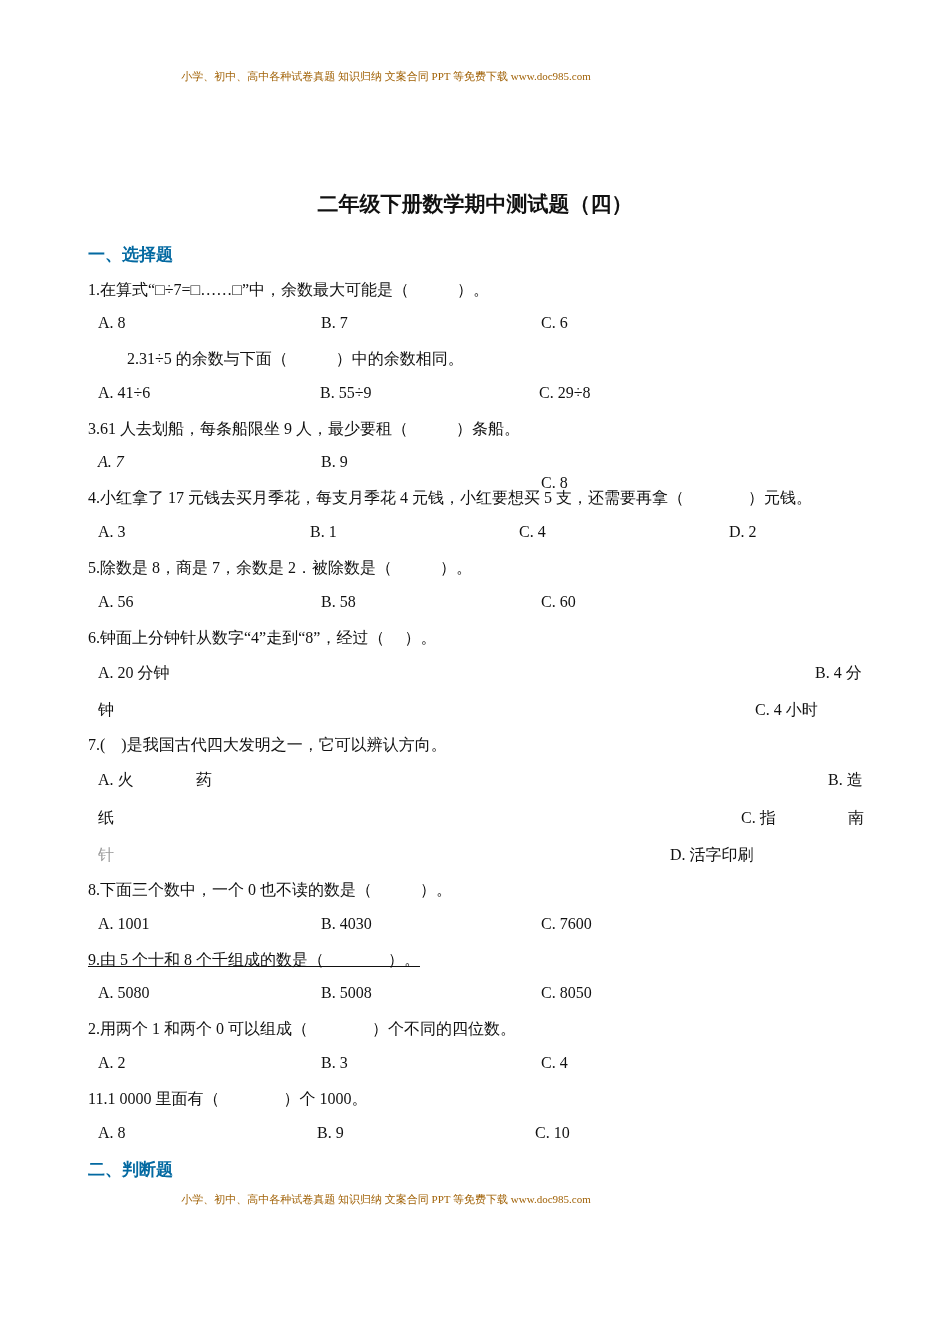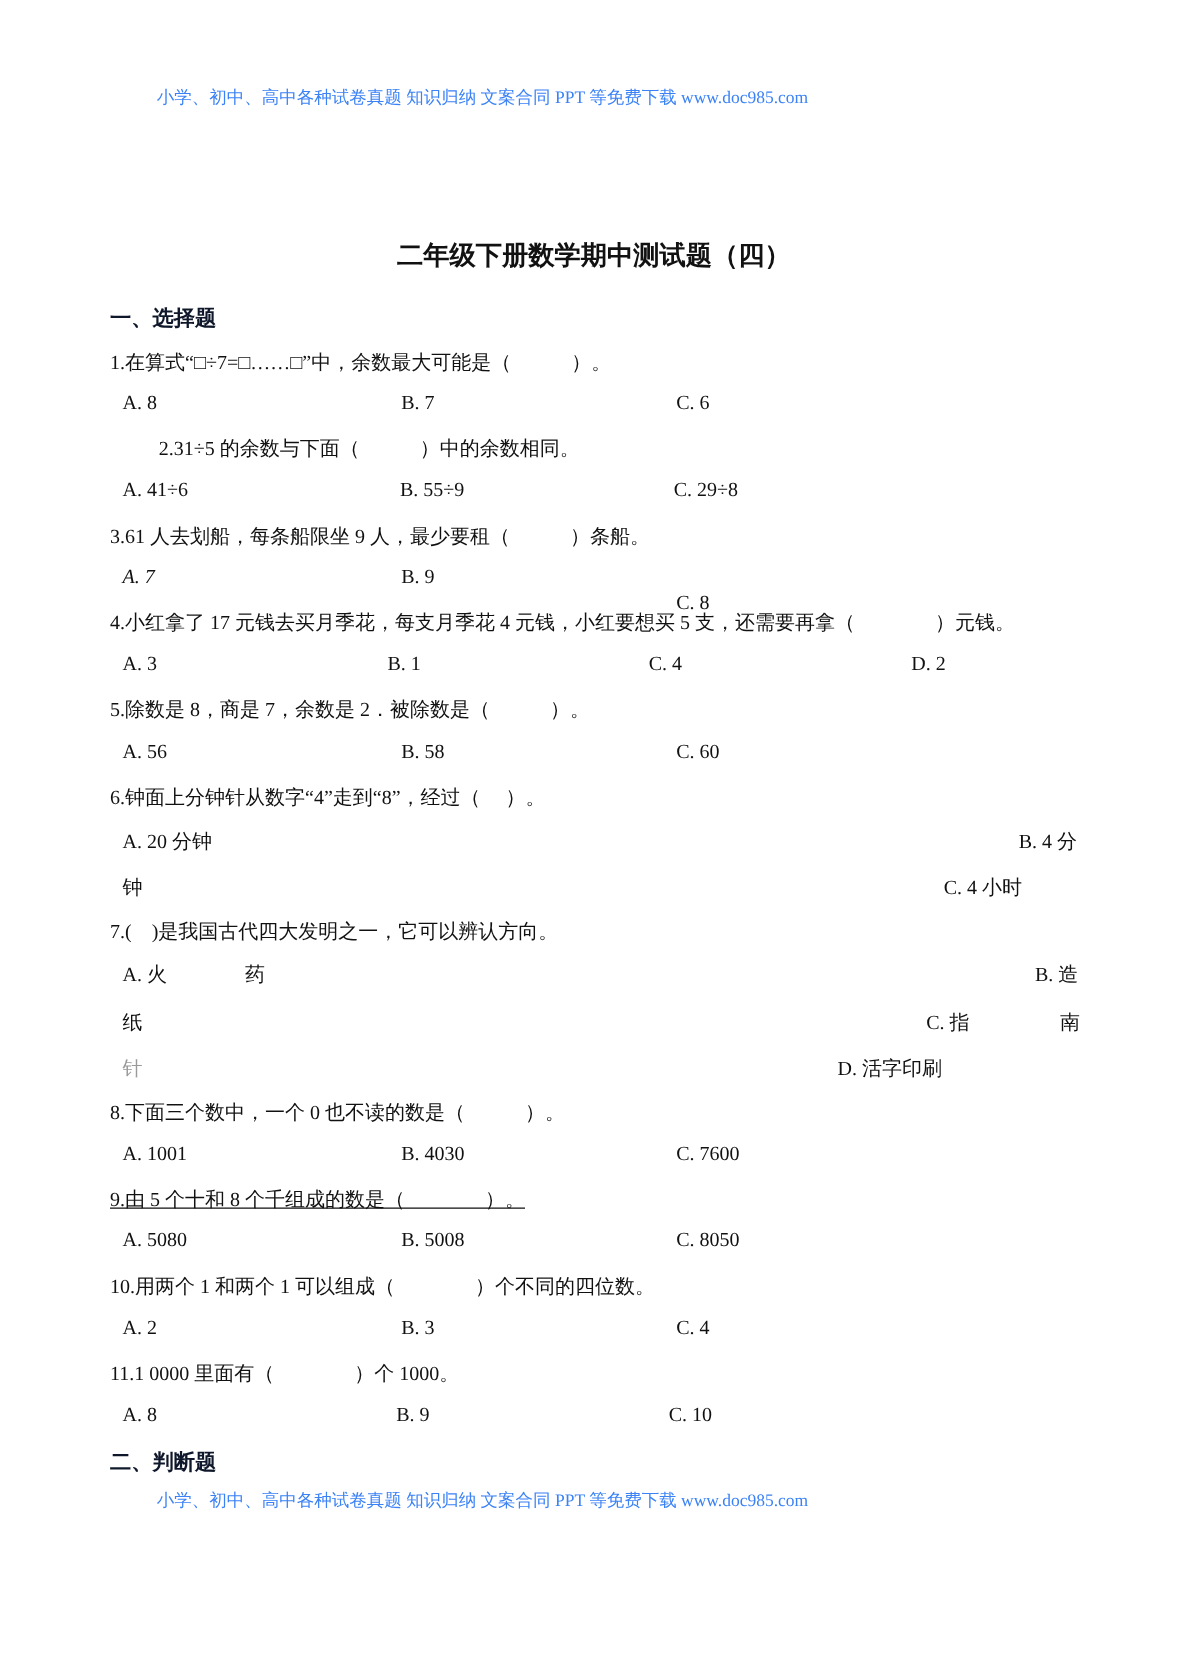--- a/index.html
+++ b/index.html
@@ -4,33 +4,33 @@
   <style>
     html, body { margin: 0; padding: 0; background: #ffffff; }
     body {
       width: 950px; height: 1344px; position: relative; overflow: hidden;
       font-family: "Liberation Serif", "DejaVu Serif", serif;
       color: #111111;
     }
     .abs { position: absolute; white-space: nowrap; }
     .header, .footer {
       left: 0; width: 772px; text-align: center;
-      font-size: 14px; color: #3b82f6;
+      font-size: 11px; color: #a16207;
     }
     .header { top: 69px; }
     .footer { top: 1192px; }
     .title {
       left: 0; width: 950px; text-align: center; top: 190px;
       font-family: "DejaVu Sans", "Liberation Sans", sans-serif;
       font-weight: bold; font-size: 21px; color: #111111;
     }
     .section {
       left: 88px;
       font-family: "DejaVu Sans", "Liberation Sans", sans-serif;
-      font-weight: bold; font-size: 17px; color: #0f172a;
+      font-weight: bold; font-size: 17px; color: #0369a1;
     }
     .q { left: 88px; font-size: 16px; }
     .opt { font-size: 16px; }
     .light { color: #9a9a9a; }
   </style>
 </head>
 <body>
 
 <div class="abs header">小学、初中、高中各种试卷真题 知识归纳 文案合同 PPT 等免费下载   www.doc985.com</div>
 
@@ -83,21 +83,21 @@
 <div class="abs q" style="top:880px;">8.下面三个数中，一个 0 也不读的数是（　　　）。</div>
 <div class="abs opt" style="top:915px; left:98px;">A. 1001</div>
 <div class="abs opt" style="top:915px; left:321px;">B. 4030</div>
 <div class="abs opt" style="top:915px; left:541px;">C. 7600</div>
 
 <div class="abs q" style="top:950px;text-decoration:underline;">9.由 5 个十和 8 个千组成的数是（　　　　）。</div>
 <div class="abs opt" style="top:984px; left:98px;">A. 5080</div>
 <div class="abs opt" style="top:984px; left:321px;">B. 5008</div>
 <div class="abs opt" style="top:984px; left:541px;">C. 8050</div>
 
-<div class="abs q" style="top:1019px;">10.用两个 1 和两个 1 可以组成（　　　　）个不同的四位数。</div>
+<div class="abs q" style="top:1019px;">2.用两个 1 和两个 0 可以组成（　　　　）个不同的四位数。</div>
 <div class="abs opt" style="top:1054px; left:98px;">A. 2</div>
 <div class="abs opt" style="top:1054px; left:321px;">B. 3</div>
 <div class="abs opt" style="top:1054px; left:541px;">C. 4</div>
 
 <div class="abs q" style="top:1089px;">11.1 0000 里面有（　　　　）个 1000。</div>
 <div class="abs opt" style="top:1124px; left:98px;">A. 8</div>
 <div class="abs opt" style="top:1124px; left:317px;">B. 9</div>
 <div class="abs opt" style="top:1124px; left:535px;">C. 10</div>
 
 <div class="abs section" style="top:1158px;">二、判断题</div>

